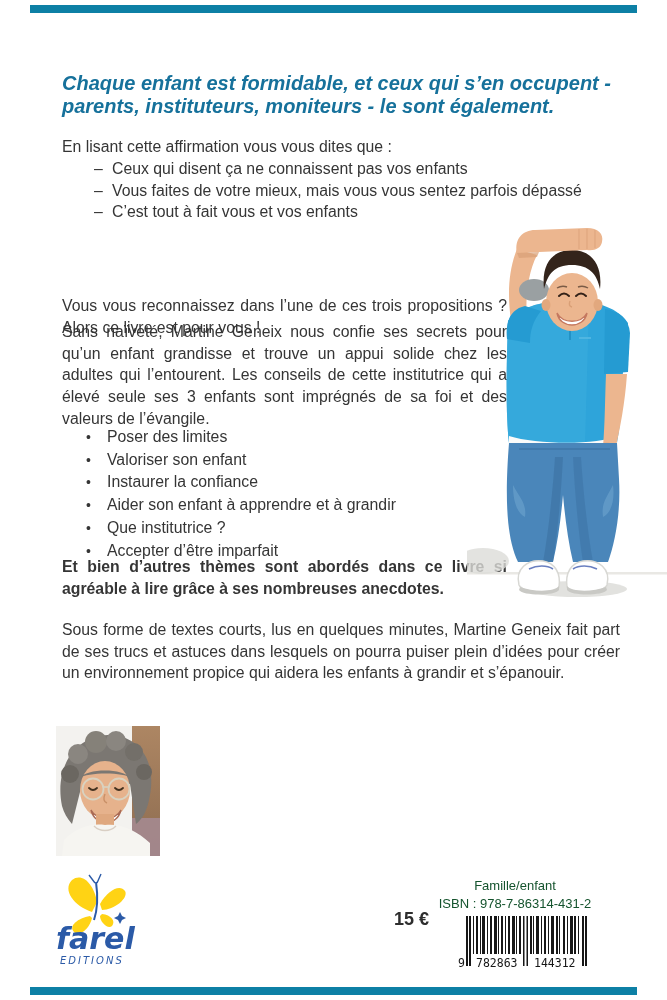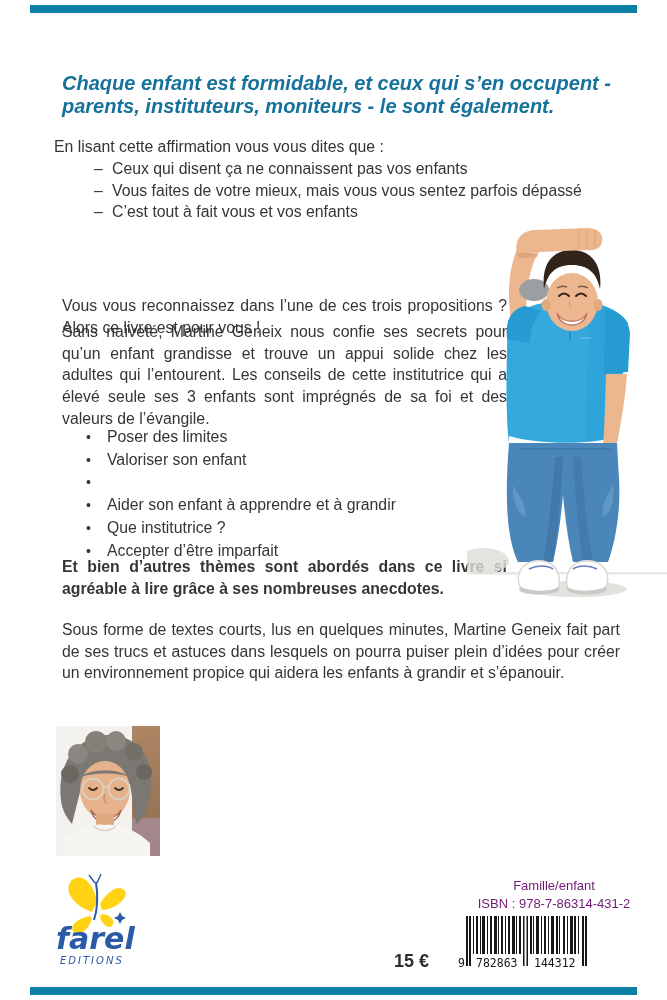--- a/index.html
+++ b/index.html
@@ -6,42 +6,42 @@
   .page{position:relative;width:667px;height:1000px;background:#ffffff;overflow:hidden;
         font-family:"Liberation Sans","DejaVu Sans",sans-serif;color:#353535;}
   .rule{position:absolute;left:30px;width:607px;height:8px;background:#0d80a5;}
   .rule-top{top:5px;}
   .rule-bottom{top:987px;}
 
   .headline{position:absolute;left:62px;top:72px;width:560px;
             font-size:20px;line-height:22.5px;font-weight:bold;font-style:italic;color:#16719b;}
 
   .body-txt{font-size:15.8px;line-height:21.7px;color:#353535;}
-  .p-lead{position:absolute;left:54px;top:136px;width:556px;}
+  .p-lead{position:absolute;left:62px;top:136px;width:556px;}
   .dash-list{position:absolute;left:94px;top:158px;width:518px;}
   .dash-item{display:flex;align-items:flex-start;}
   .dash-marker{flex:none;width:18px;}
   .dash-text{flex:1;text-align:justify;}
 
   .p-recognize{position:absolute;left:62px;top:257px;width:445px;text-align:justify;margin-top:38px;}
   .p-secrets{position:absolute;left:62px;top:321px;width:445px;text-align:justify;}
   .bullets{position:absolute;left:86px;top:426px;width:432px;}
   .bullet-item{display:flex;align-items:flex-start;}
   .bullet-dot{flex:none;width:21px;font-size:14px;padding-top:1px;}
   .p-themes{position:absolute;left:62px;top:556px;width:445px;text-align:justify;font-weight:bold;}
   .p-closing{position:absolute;left:62px;top:619px;width:558px;text-align:justify;}
 
   .author-photo{position:absolute;left:56px;top:726px;width:104px;height:130px;}
 
   .child-photo{position:absolute;left:467px;top:217px;width:200px;height:395px;}
 
   .publisher-logo{position:absolute;left:48px;top:872px;width:96px;height:100px;}
-  .price{position:absolute;left:394px;top:909px;font-size:18px;font-weight:bold;color:#2e2e2e;margin-top:42px;}
-  .footer-right{position:absolute;left:456px;top:877px;width:196px;text-align:center;
-                font-size:13px;line-height:17.5px;color:#701a75;}
+  .price{position:absolute;left:394px;top:909px;font-size:18px;font-weight:bold;color:#2e2e2e;}
+  .footer-right{position:absolute;left:417px;top:877px;width:196px;text-align:center;
+                font-size:13px;line-height:17.5px;color:#14532d;}
   .barcode{position:absolute;left:458px;top:912px;width:140px;height:66px;}
 </style>
 </head>
 <body>
 
 <div class="page">
 
   <div class="rule rule-top"></div>
 
   <div class="headline">Chaque enfant est formidable, et ceux qui s’en occupent - parents, instituteurs, moniteurs - le sont également.</div>
@@ -71,20 +71,21 @@
     <div class="bullet-item">
       <span class="bullet-dot">•</span>
       <span>Poser des limites</span>
     </div>
     <div class="bullet-item">
       <span class="bullet-dot">•</span>
       <span>Valoriser son enfant</span>
     </div>
     <div class="bullet-item">
       <span class="bullet-dot">•</span>
+      <span>Instaurer la confiance</span>
     </div>
     <div class="bullet-item">
       <span class="bullet-dot">•</span>
       <span>Aider son enfant à apprendre et à grandir</span>
     </div>
     <div class="bullet-item">
       <span class="bullet-dot">•</span>
       <span>Que institutrice ?</span>
     </div>
     <div class="bullet-item">

